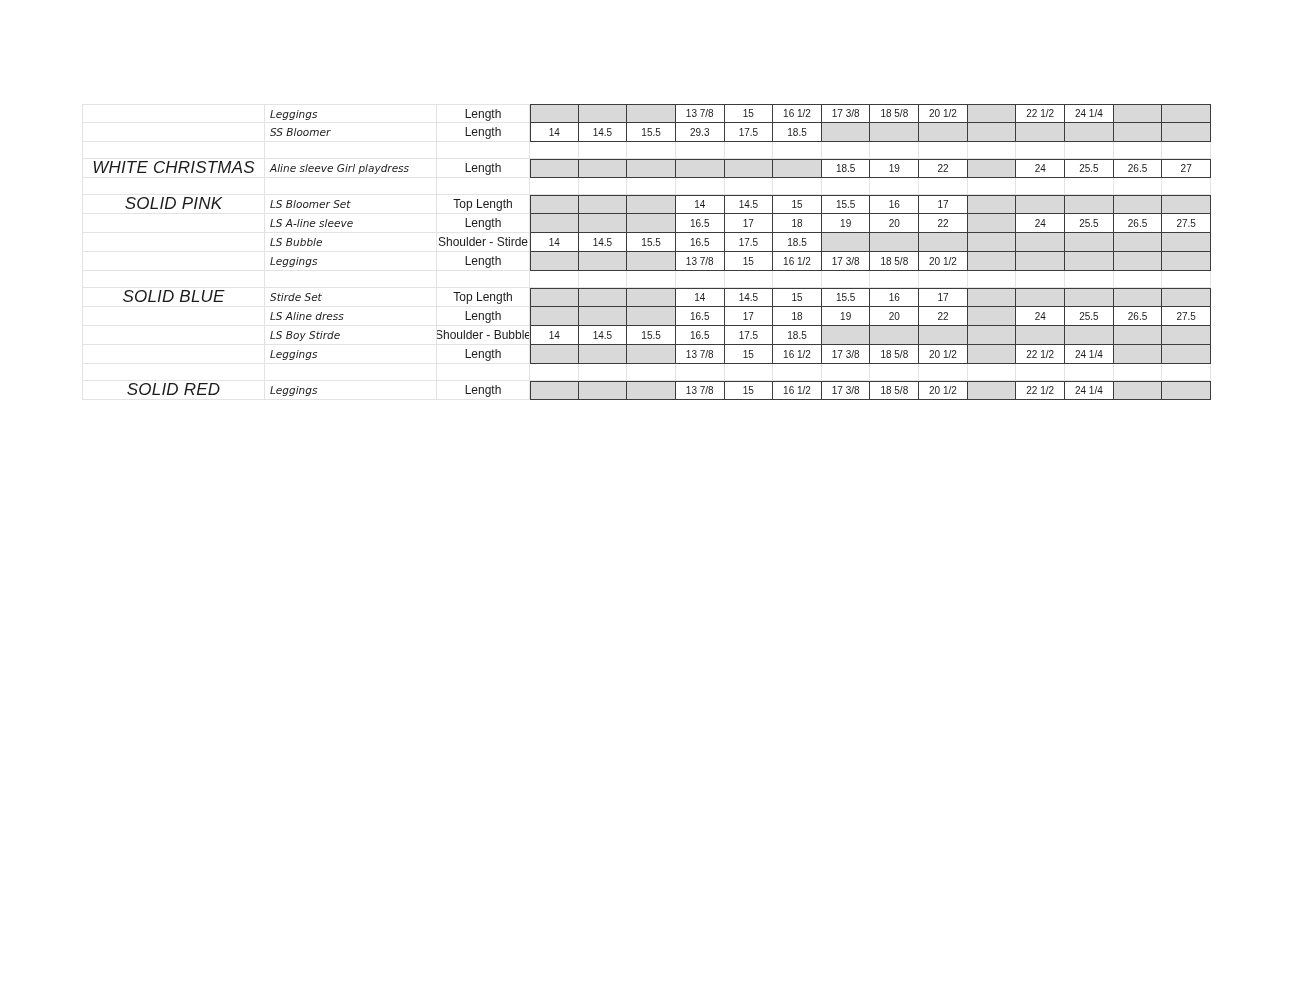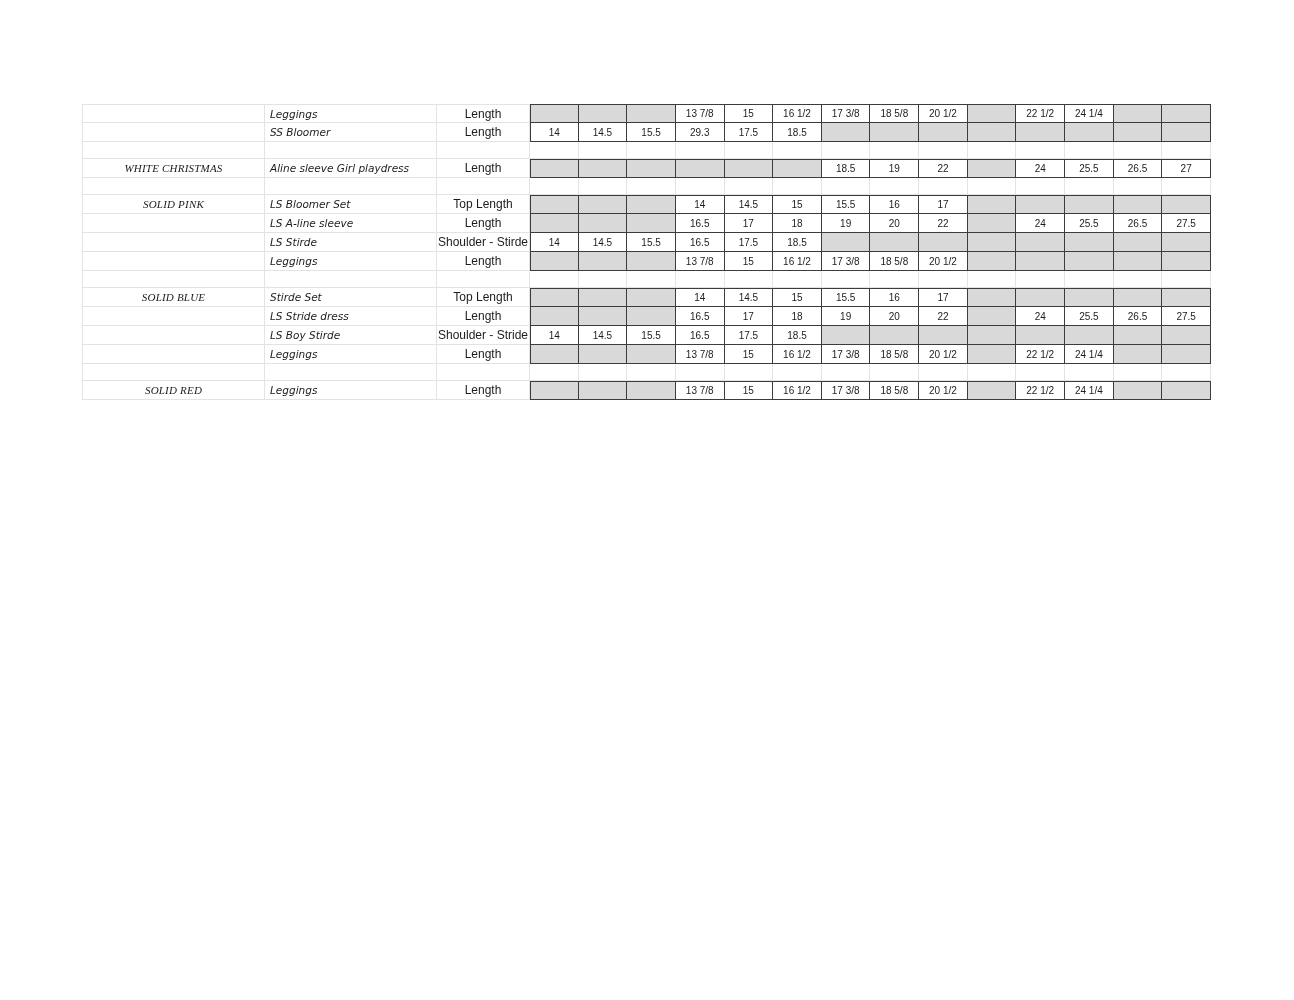--- a/index.html
+++ b/index.html
@@ -27,22 +27,22 @@
     display:flex;align-items:center;justify-content:center;
     font-size:10px;color:var(--txt);
     border-right:1px solid var(--grid);
     border-bottom:1px solid var(--grid);
     overflow:hidden;white-space:nowrap;
     background:#ffffff;
   }
   .row:first-child .cell{border-top:1px solid var(--grid);}
   .cell:first-child{border-left:1px solid var(--grid);}
   .col-collection{
-    font-family:Liberation Serif, serif;
-    font-style:italic;font-size:11px;letter-spacing:.2px;
+    font-family:Liberation Sans, sans-serif;
+    font-style:italic;font-size:17px;letter-spacing:.2px;
   }
   .col-product{
     justify-content:flex-start;padding-left:5px;
     font-family:"DejaVu Sans", sans-serif;
     font-style:italic;font-size:10.5px;
   }
   .col-measure{font-size:12px;}
   .num.dark{
     border-right-color:var(--db);
     border-bottom-color:var(--db);
@@ -183,21 +183,21 @@
       <div class="cell num dark">20</div>
       <div class="cell num dark">22</div>
       <div class="cell num dark gray"></div>
       <div class="cell num dark">24</div>
       <div class="cell num dark">25.5</div>
       <div class="cell num dark">26.5</div>
       <div class="cell num dark">27.5</div>
     </div>
     <div class="row">
     <div class="cell col-collection"></div>
-    <div class="cell col-product">LS Stirde</div>
+    <div class="cell col-product">LS Bubble</div>
     <div class="cell col-measure">Shoulder - Stirde</div>
   <div class="cell num dark first">14</div>
       <div class="cell num dark">14.5</div>
       <div class="cell num dark">15.5</div>
       <div class="cell num dark">16.5</div>
       <div class="cell num dark">17.5</div>
       <div class="cell num dark">18.5</div>
       <div class="cell num dark gray"></div>
       <div class="cell num dark gray"></div>
       <div class="cell num dark gray"></div>
@@ -259,41 +259,41 @@
       <div class="cell num dark top">16</div>
       <div class="cell num dark top">17</div>
       <div class="cell num dark top gray"></div>
       <div class="cell num dark top gray"></div>
       <div class="cell num dark top gray"></div>
       <div class="cell num dark top gray"></div>
       <div class="cell num dark top gray"></div>
     </div>
     <div class="row">
     <div class="cell col-collection"></div>
-    <div class="cell col-product">LS Stride dress</div>
+    <div class="cell col-product">LS Aline dress</div>
     <div class="cell col-measure">Length</div>
   <div class="cell num dark first gray"></div>
       <div class="cell num dark gray"></div>
       <div class="cell num dark gray"></div>
       <div class="cell num dark">16.5</div>
       <div class="cell num dark">17</div>
       <div class="cell num dark">18</div>
       <div class="cell num dark">19</div>
       <div class="cell num dark">20</div>
       <div class="cell num dark">22</div>
       <div class="cell num dark gray"></div>
       <div class="cell num dark">24</div>
       <div class="cell num dark">25.5</div>
       <div class="cell num dark">26.5</div>
       <div class="cell num dark">27.5</div>
     </div>
     <div class="row">
     <div class="cell col-collection"></div>
     <div class="cell col-product">LS Boy Stirde</div>
-    <div class="cell col-measure">Shoulder - Stride</div>
+    <div class="cell col-measure">Shoulder - Bubble</div>
   <div class="cell num dark first">14</div>
       <div class="cell num dark">14.5</div>
       <div class="cell num dark">15.5</div>
       <div class="cell num dark">16.5</div>
       <div class="cell num dark">17.5</div>
       <div class="cell num dark">18.5</div>
       <div class="cell num dark gray"></div>
       <div class="cell num dark gray"></div>
       <div class="cell num dark gray"></div>
       <div class="cell num dark gray"></div>

